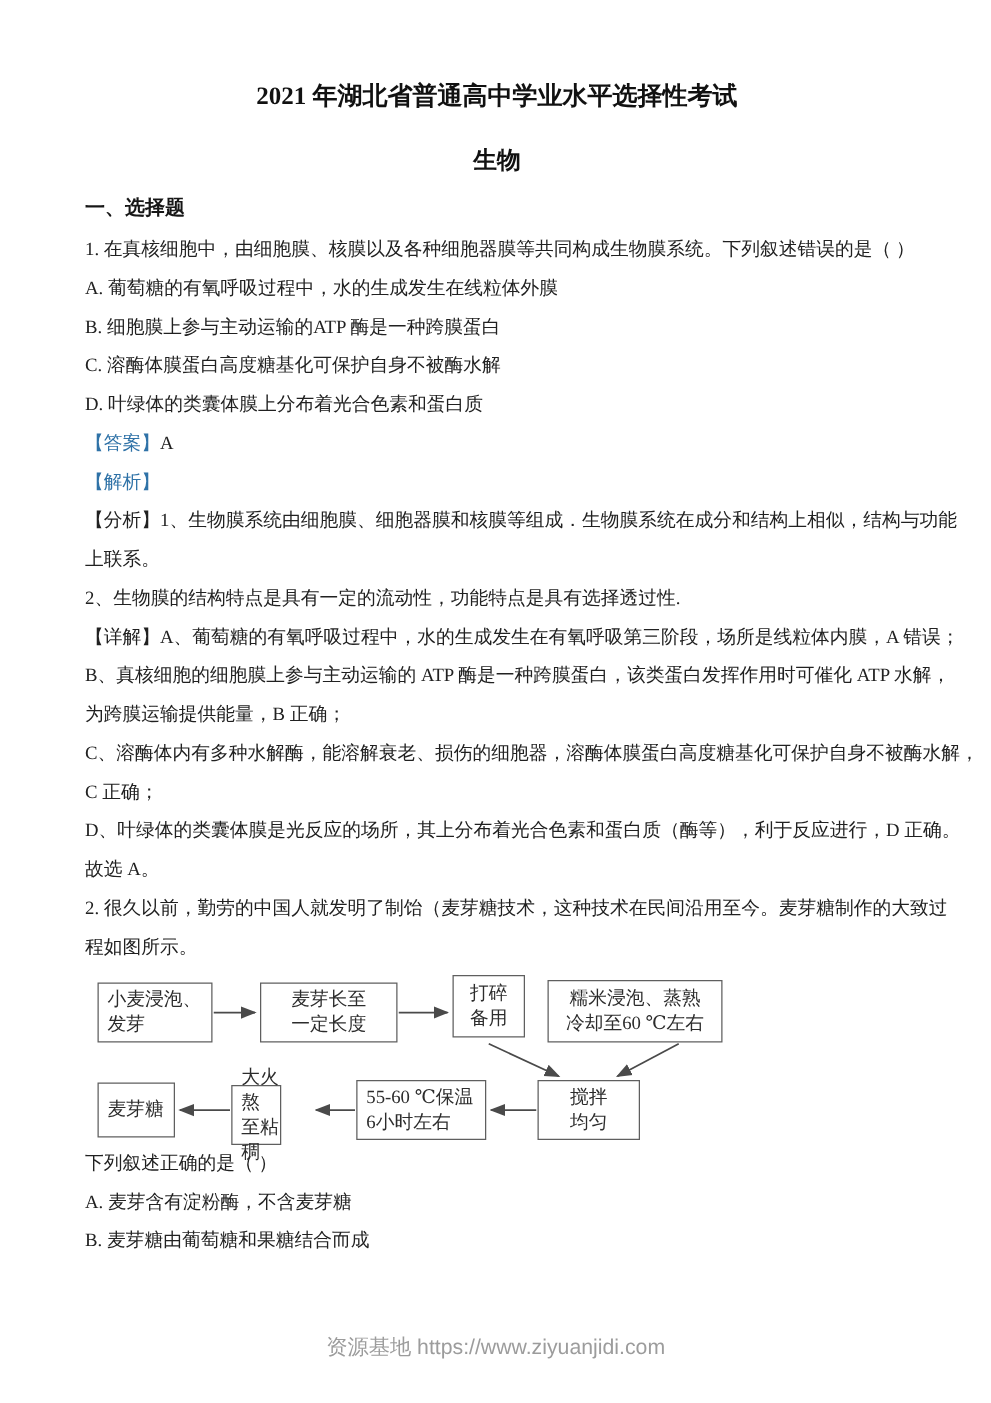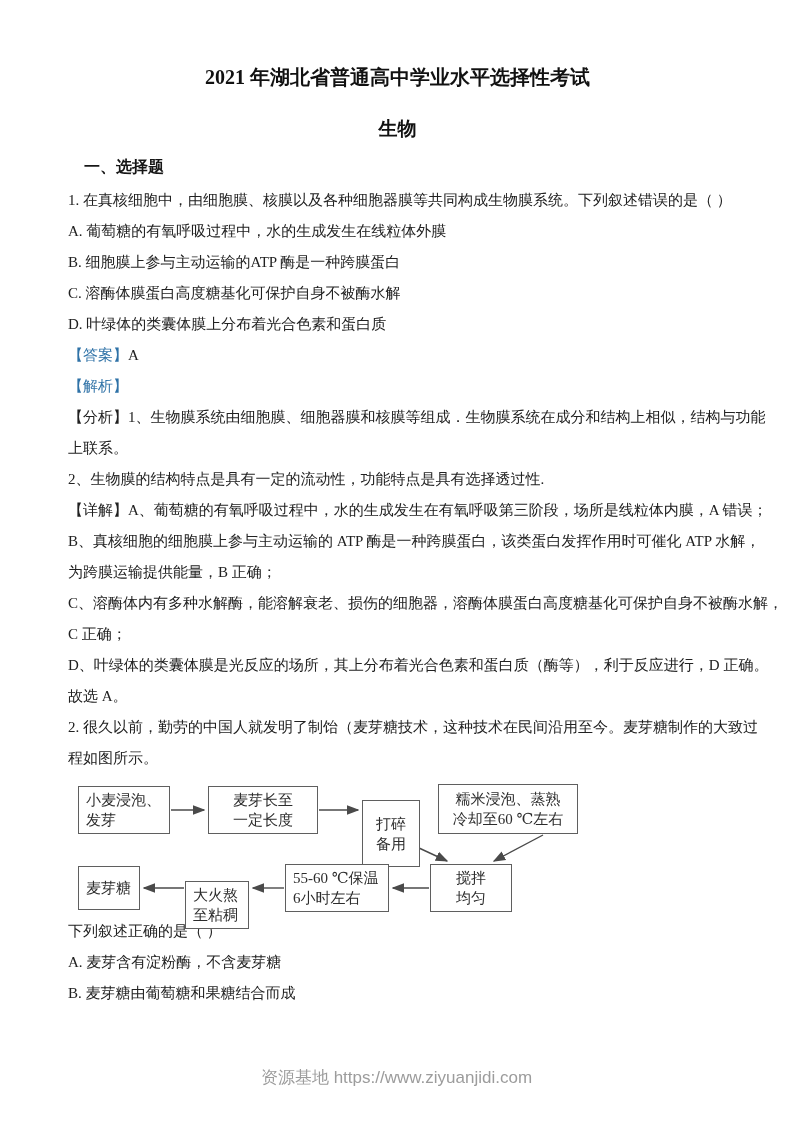--- a/index.html
+++ b/index.html
@@ -19,21 +19,21 @@
   .content { padding: 64px 66px 0 68px; }
   .doc-title {
     margin: 0; text-align: center;
     font-size: 20px; line-height: 27px; font-weight: bold; color: #111;
   }
   .doc-subtitle {
     margin: 24px 0 0; text-align: center;
     font-size: 19px; line-height: 28px; font-weight: bold; color: #111;
   }
   .section-heading {
-    margin: 12px 16px 6px; font-size: 16px; line-height: 24px;
+    margin: 12px 0 6px; font-size: 16px; line-height: 24px;
     font-weight: bold; color: #161616;
   }
   p.line {
     margin: 0; font-size: 15px; line-height: 31px;
     white-space: nowrap; color: #212121;
   }
   .blue { color: #2f72a7; }
   
   .flowchart {
     position: relative; width: 512px; height: 136px;
@@ -44,25 +44,25 @@
     position: absolute;
     border: 1px solid #5f5f5f;
     background: #fff;
     display: flex; flex-direction: column; justify-content: center;
     font-size: 15px; line-height: 20px; color: #2c2c2c;
     text-align: center;
   }
   .fbox.left-text { align-items: flex-start; padding-left: 7px; text-align: left; }
   .b1 { left: 3px;   top: 6px;  width: 92px;  height: 48px; }
   .b2 { left: 133px; top: 6px;  width: 110px; height: 48px; }
-  .b3 { left: 287px; top: 20px;  width: 58px;  height: 67px; }
+  .b3 { left: 287px; top: 0;  width: 58px;  height: 50px; }
   .b4 { left: 363px; top: 4px;  width: 140px; height: 50px; }
   .b5 { left: 355px; top: 84px; width: 82px;  height: 48px; }
   .b6 { left: 210px; top: 84px; width: 104px; height: 48px; }
-  .b7 { left: 110px; top: 101px; width: 64px;  height: 48px; }
+  .b7 { left: 110px; top: 88px; width: 40px;  height: 48px; }
   .b8 { left: 3px;   top: 86px; width: 62px;  height: 44px; }
   .q2-question { margin-top: 12px; }
   .footer {
     position: absolute; left: 0; right: 0; top: 1066px;
     text-align: center;
     font-family: "Liberation Sans", "DejaVu Sans", sans-serif;
     font-size: 17px; line-height: 24px; color: #9c9c9c;
   }
 </style>
 </head>

